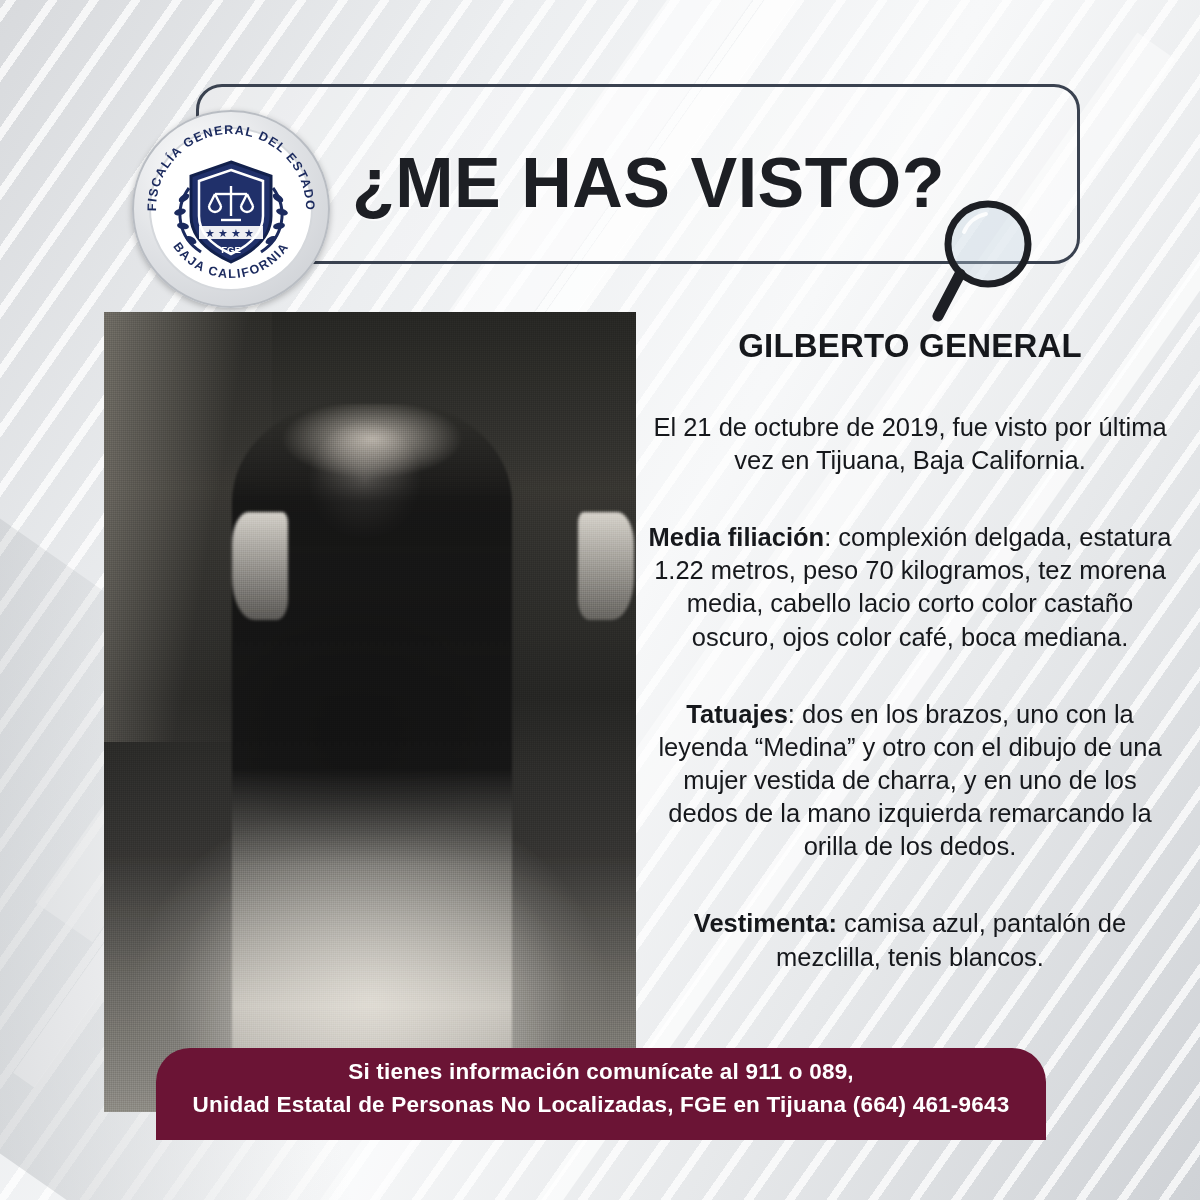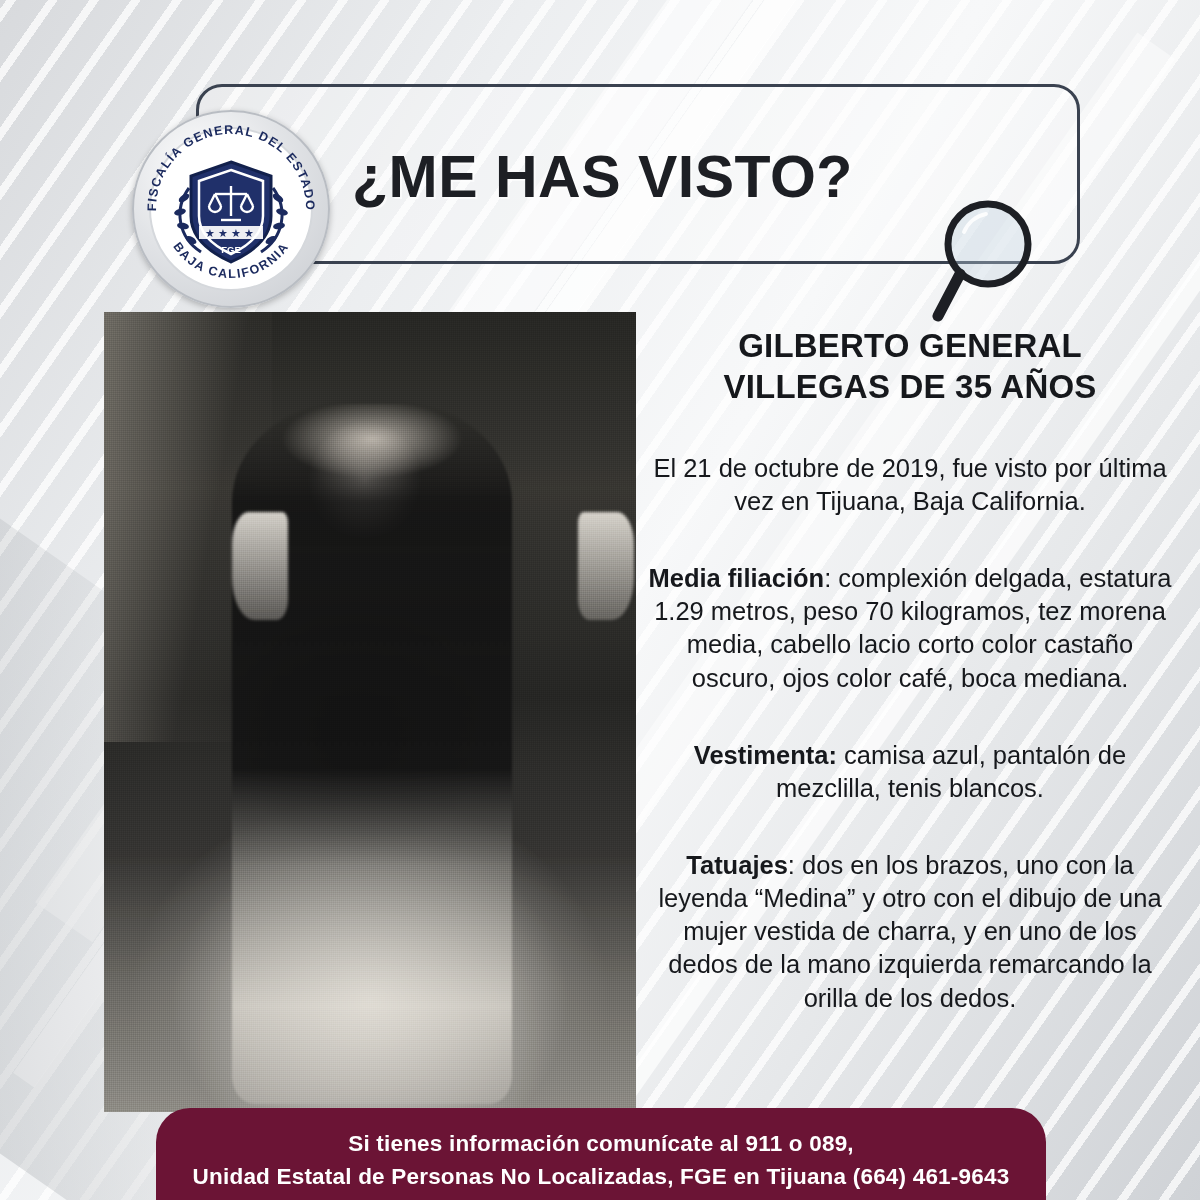--- a/index.html
+++ b/index.html
@@ -63,21 +63,21 @@
     height: 180px;
     border: 3px solid #3a4250;
     border-radius: 26px;
     background: rgba(255,255,255,0.28);
   }
 
   .title-text {
     position: absolute;
     left: 352px;
     top: 95px;
-    font-size: 59px;
+    font-size: 70px;
     font-weight: bold;
     letter-spacing: 0.5px;
     color: #1d1f24;
     white-space: nowrap;
     text-shadow: 2px 2px 0 rgba(255,255,255,0.6);
   }
 
   
   .magnifier {
     position: absolute;
@@ -198,28 +198,28 @@
     line-height: 1.30;
     margin-bottom: 25px;
     margin-top: 44px;
   }
   .info-p b { font-weight: bold; text-align: right; }
 
   
   .footer {
     position: absolute;
     left: 156px;
-    top: 1108px;
+    top: 1048px;
     width: 890px;
     height: 92px;
     background: #6b1435;
     border-radius: 34px 34px 0 0;
     color: #ffffff;
     text-align: center;
-    padding-top: 20px;
+    padding-top: 8px;
   }
   .footer-line {
     font-size: 22.5px;
     font-weight: bold;
     line-height: 1.45;
     letter-spacing: 0.2px;
   }
 </style>
 </head>
 <body>
@@ -307,35 +307,34 @@
     <div class="photo-left-wall"></div>
     <div class="photo-figure"></div>
     <div class="photo-sleeve-l"></div>
     <div class="photo-sleeve-r"></div>
     <div class="photo-grain"></div>
   </div>
 
   <div class="info">
     <div class="info-name">
       <div>GILBERTO GENERAL</div>
-      <div>VILLEGAS DE 35 AÑOS</div>
     </div>
 
     <p class="info-p">El 21 de octubre de 2019, fue visto por última vez en Tijuana, Baja California.</p>
 
     <p class="info-p">
-      <b>Media filiación</b><span>: complexión delgada, estatura 1.29 metros, peso 70 kilogramos, tez morena media, cabello lacio corto color castaño oscuro, ojos color café, boca mediana.</span>
+      <b>Media filiación</b><span>: complexión delgada, estatura 1.22 metros, peso 70 kilogramos, tez morena media, cabello lacio corto color castaño oscuro, ojos color café, boca mediana.</span>
+    </p>
+
+    <p class="info-p">
+      <b>Tatuajes</b><span>: dos en los brazos, uno con la leyenda “Medina” y otro con el dibujo de una mujer vestida de charra, y en uno de los dedos de la mano izquierda remarcando la orilla de los dedos.</span>
     </p>
 
     <p class="info-p">
       <b>Vestimenta:</b><span> camisa azul, pantalón de mezclilla, tenis blancos.</span>
-    </p>
-
-    <p class="info-p">
-      <b>Tatuajes</b><span>: dos en los brazos, uno con la leyenda “Medina” y otro con el dibujo de una mujer vestida de charra, y en uno de los dedos de la mano izquierda remarcando la orilla de los dedos.</span>
     </p>
   </div>
 
   <div class="footer">
     <div class="footer-line">Si tienes información comunícate al 911 o 089,</div>
     <div class="footer-line">Unidad Estatal de Personas No Localizadas, FGE en Tijuana (664) 461-9643</div>
   </div>
 
 </div>
 

